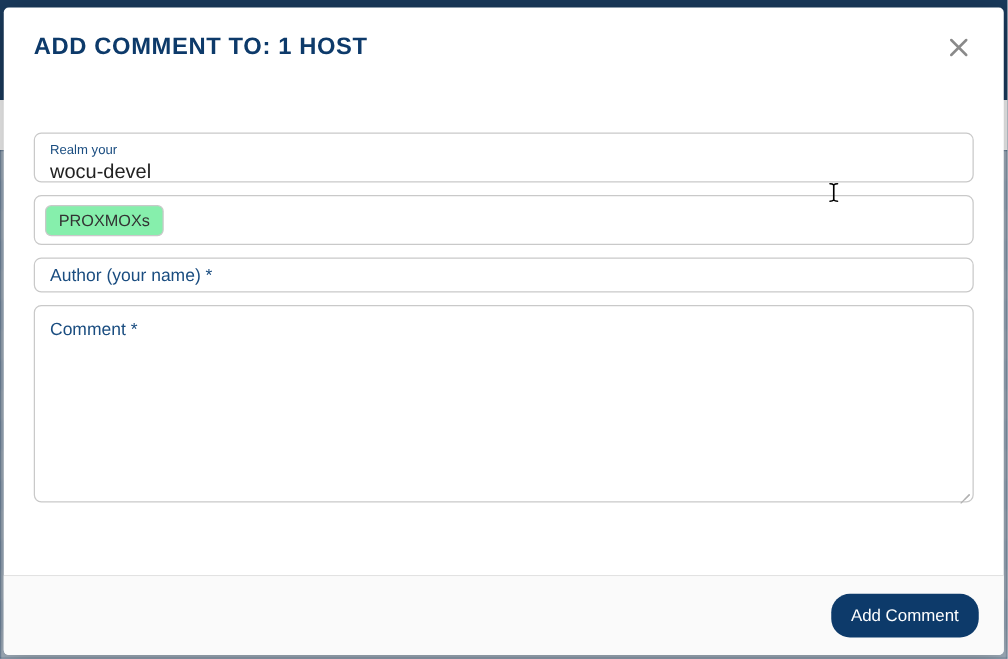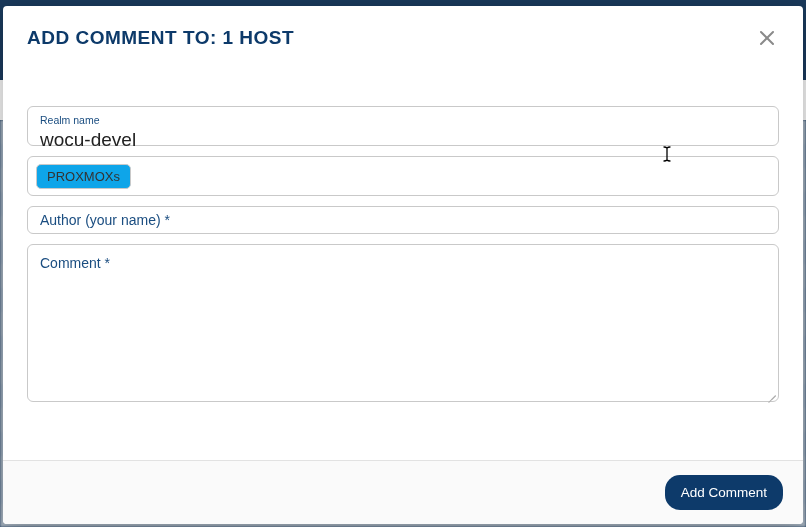--- a/index.html
+++ b/index.html
@@ -64,38 +64,38 @@
     padding: 8px 12px 6px 12px;
     height: 40px;
   }
   .float-label {
     font-size: 10.5px;
     color: #1a4d80;
     line-height: 1;
     display: block;
   }
   .field-value {
-    font-size: 19px;
+    font-size: 16px;
     color: #222;
     line-height: 1.3;
     padding-top: 2px;
   }
   .field-chips {
     padding: 6px 8px;
     min-height: 40px;
     display: flex; align-items: center;
   }
   .chip {
     display: inline-flex; align-items: flex-start;
     border: 1px solid #c9c9c9;
     border-radius: 5px;
     padding: 4px 10px;
     font-size: 13px;
     color: #333;
-    background: #0ea5e9;
+    background: #86efac;
   }
   .field-input {
     padding: 0;
     height: 28px;
   }
   .text-input {
     width: 100%; height: 100%;
     border: none; outline: none;
     background: transparent;
     padding: 0 12px;
@@ -190,21 +190,21 @@
       <svg viewBox="0 0 16 16">
         <line x1="2" y1="2" x2="14" y2="14" stroke="currentColor" stroke-width="2" stroke-linecap="round"></line>
         <line x1="14" y1="2" x2="2" y2="14" stroke="currentColor" stroke-width="2" stroke-linecap="round"></line>
       </svg>
     </div>
   </div>
 
   <div class="modal-body">
 
     <div class="field field-realm">
-      <span class="float-label">Realm name</span>
+      <span class="float-label">Realm your</span>
       <div class="field-value">wocu-devel</div>
     </div>
 
     <div class="field field-chips">
       <span class="chip">
         <span>PROXMOXs</span>
       </span>
     </div>
 
     <div class="field field-input">

